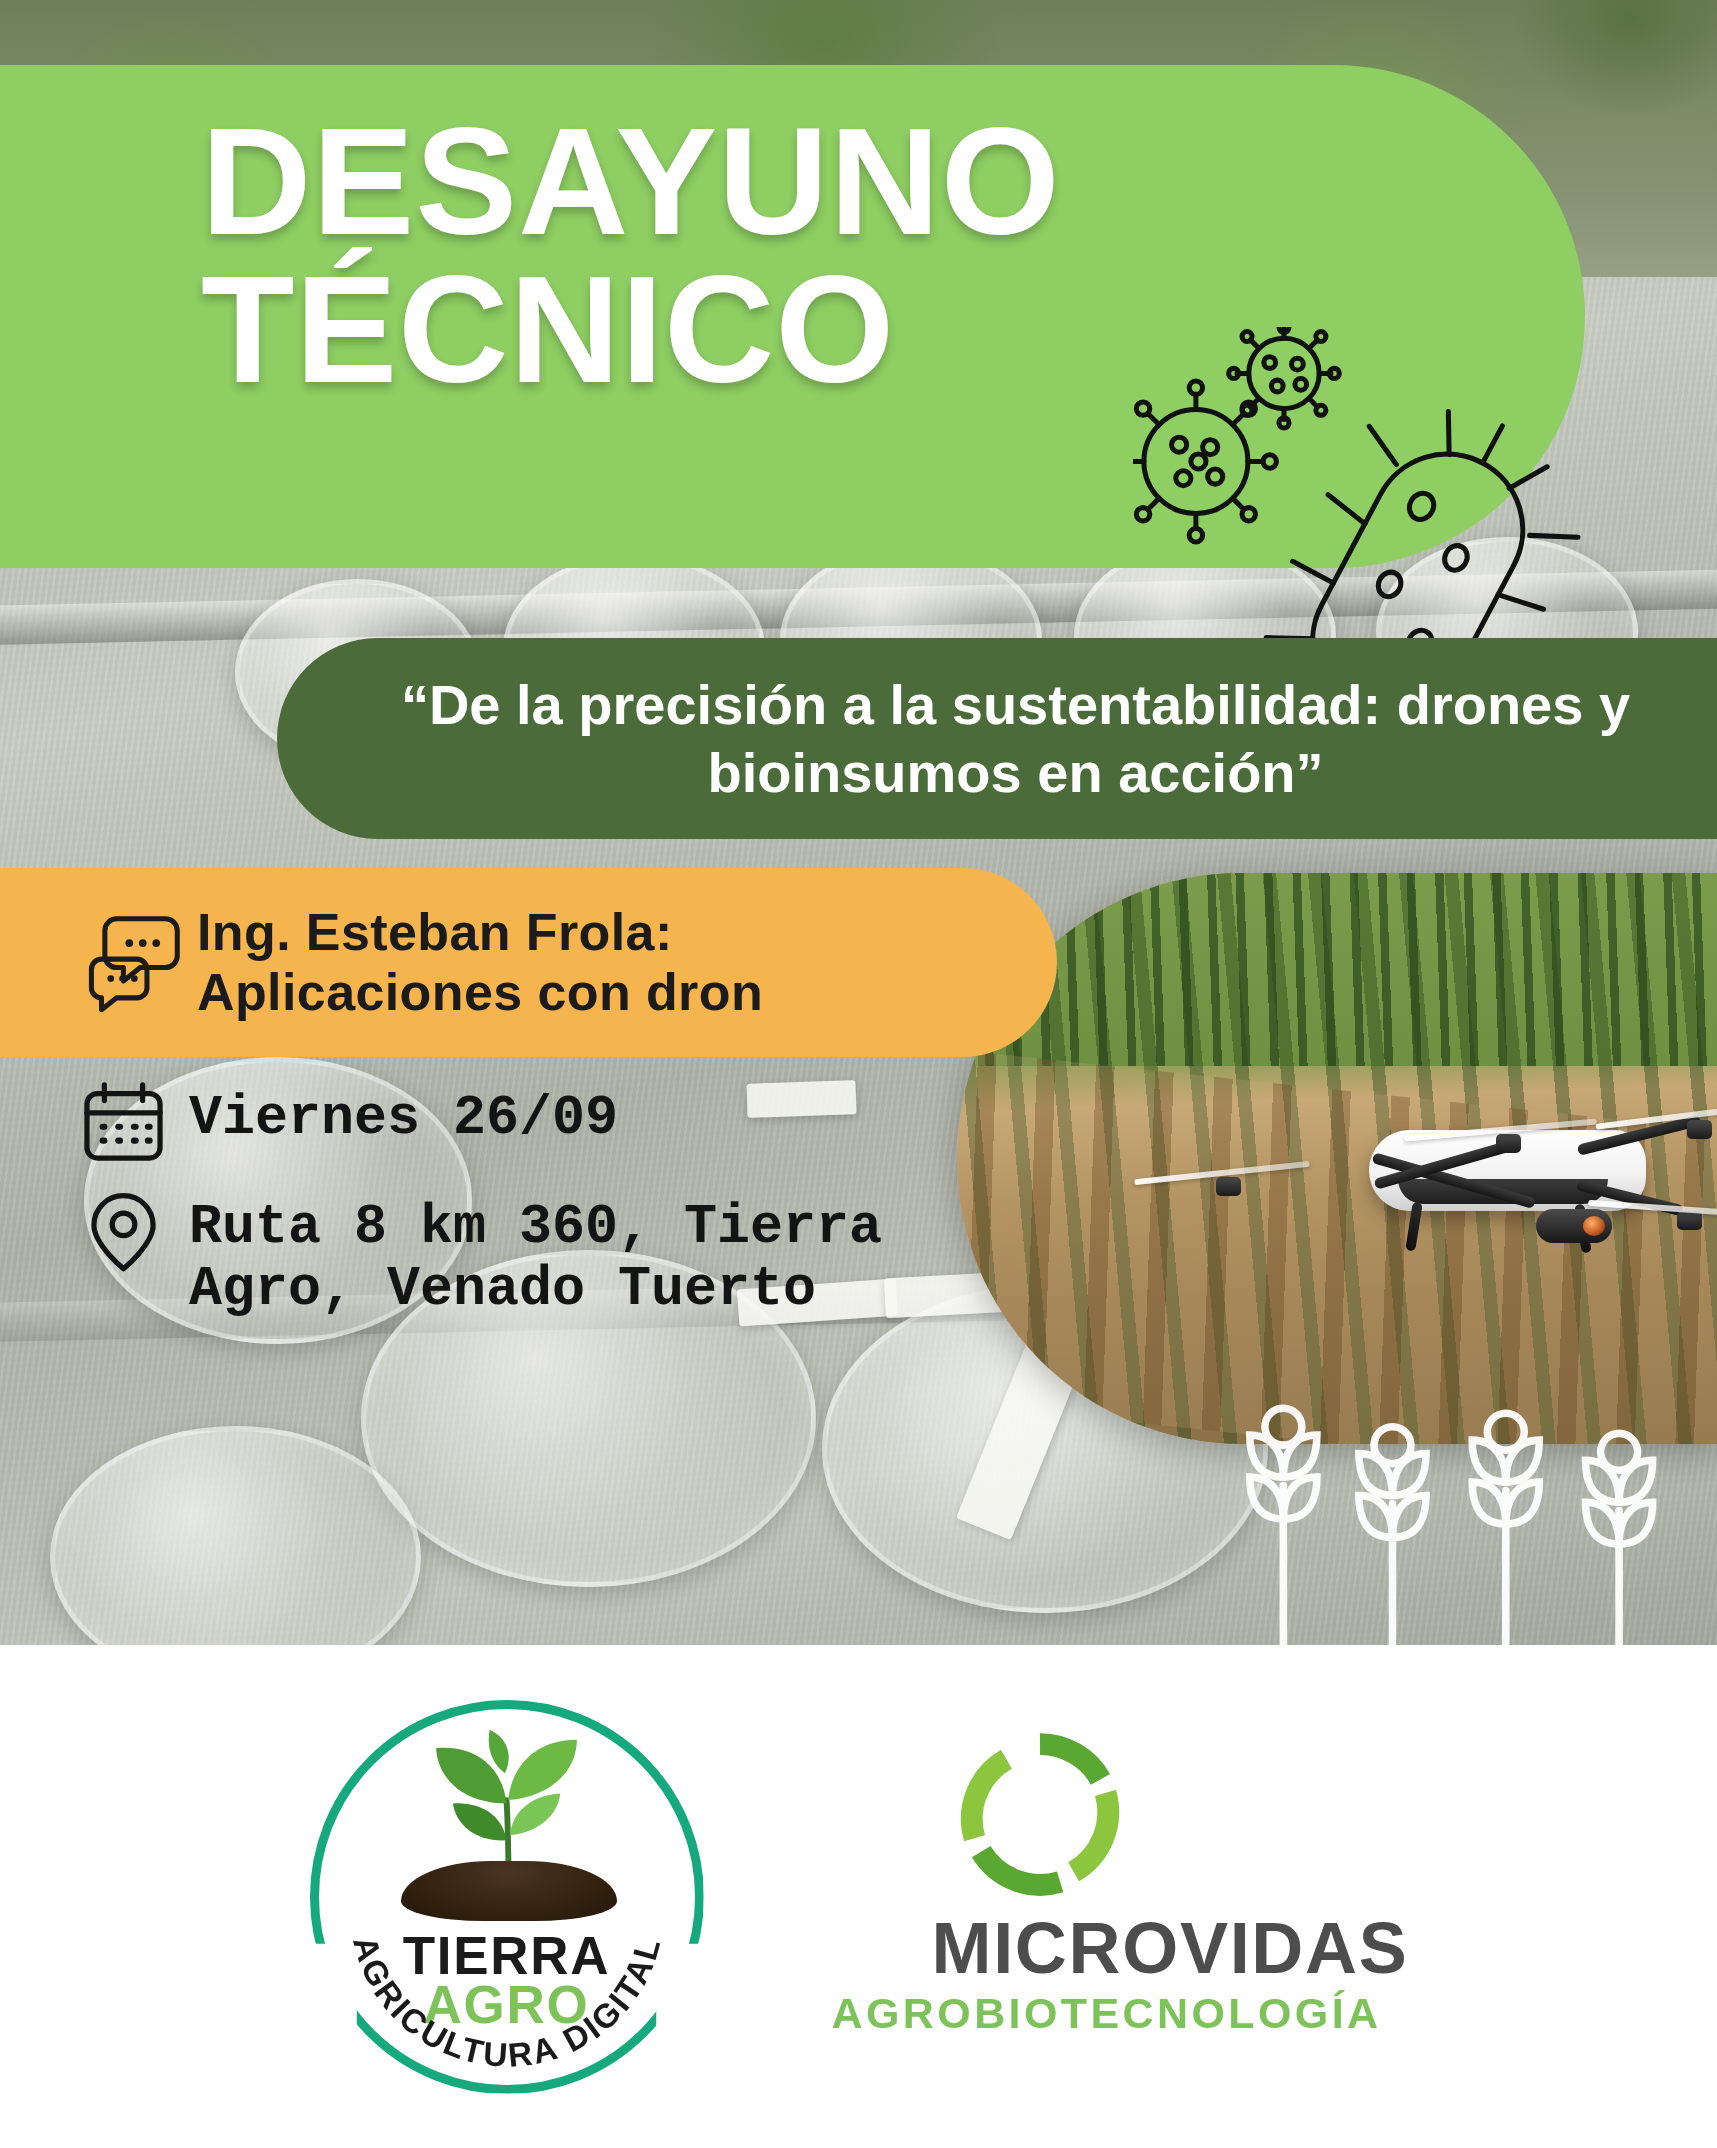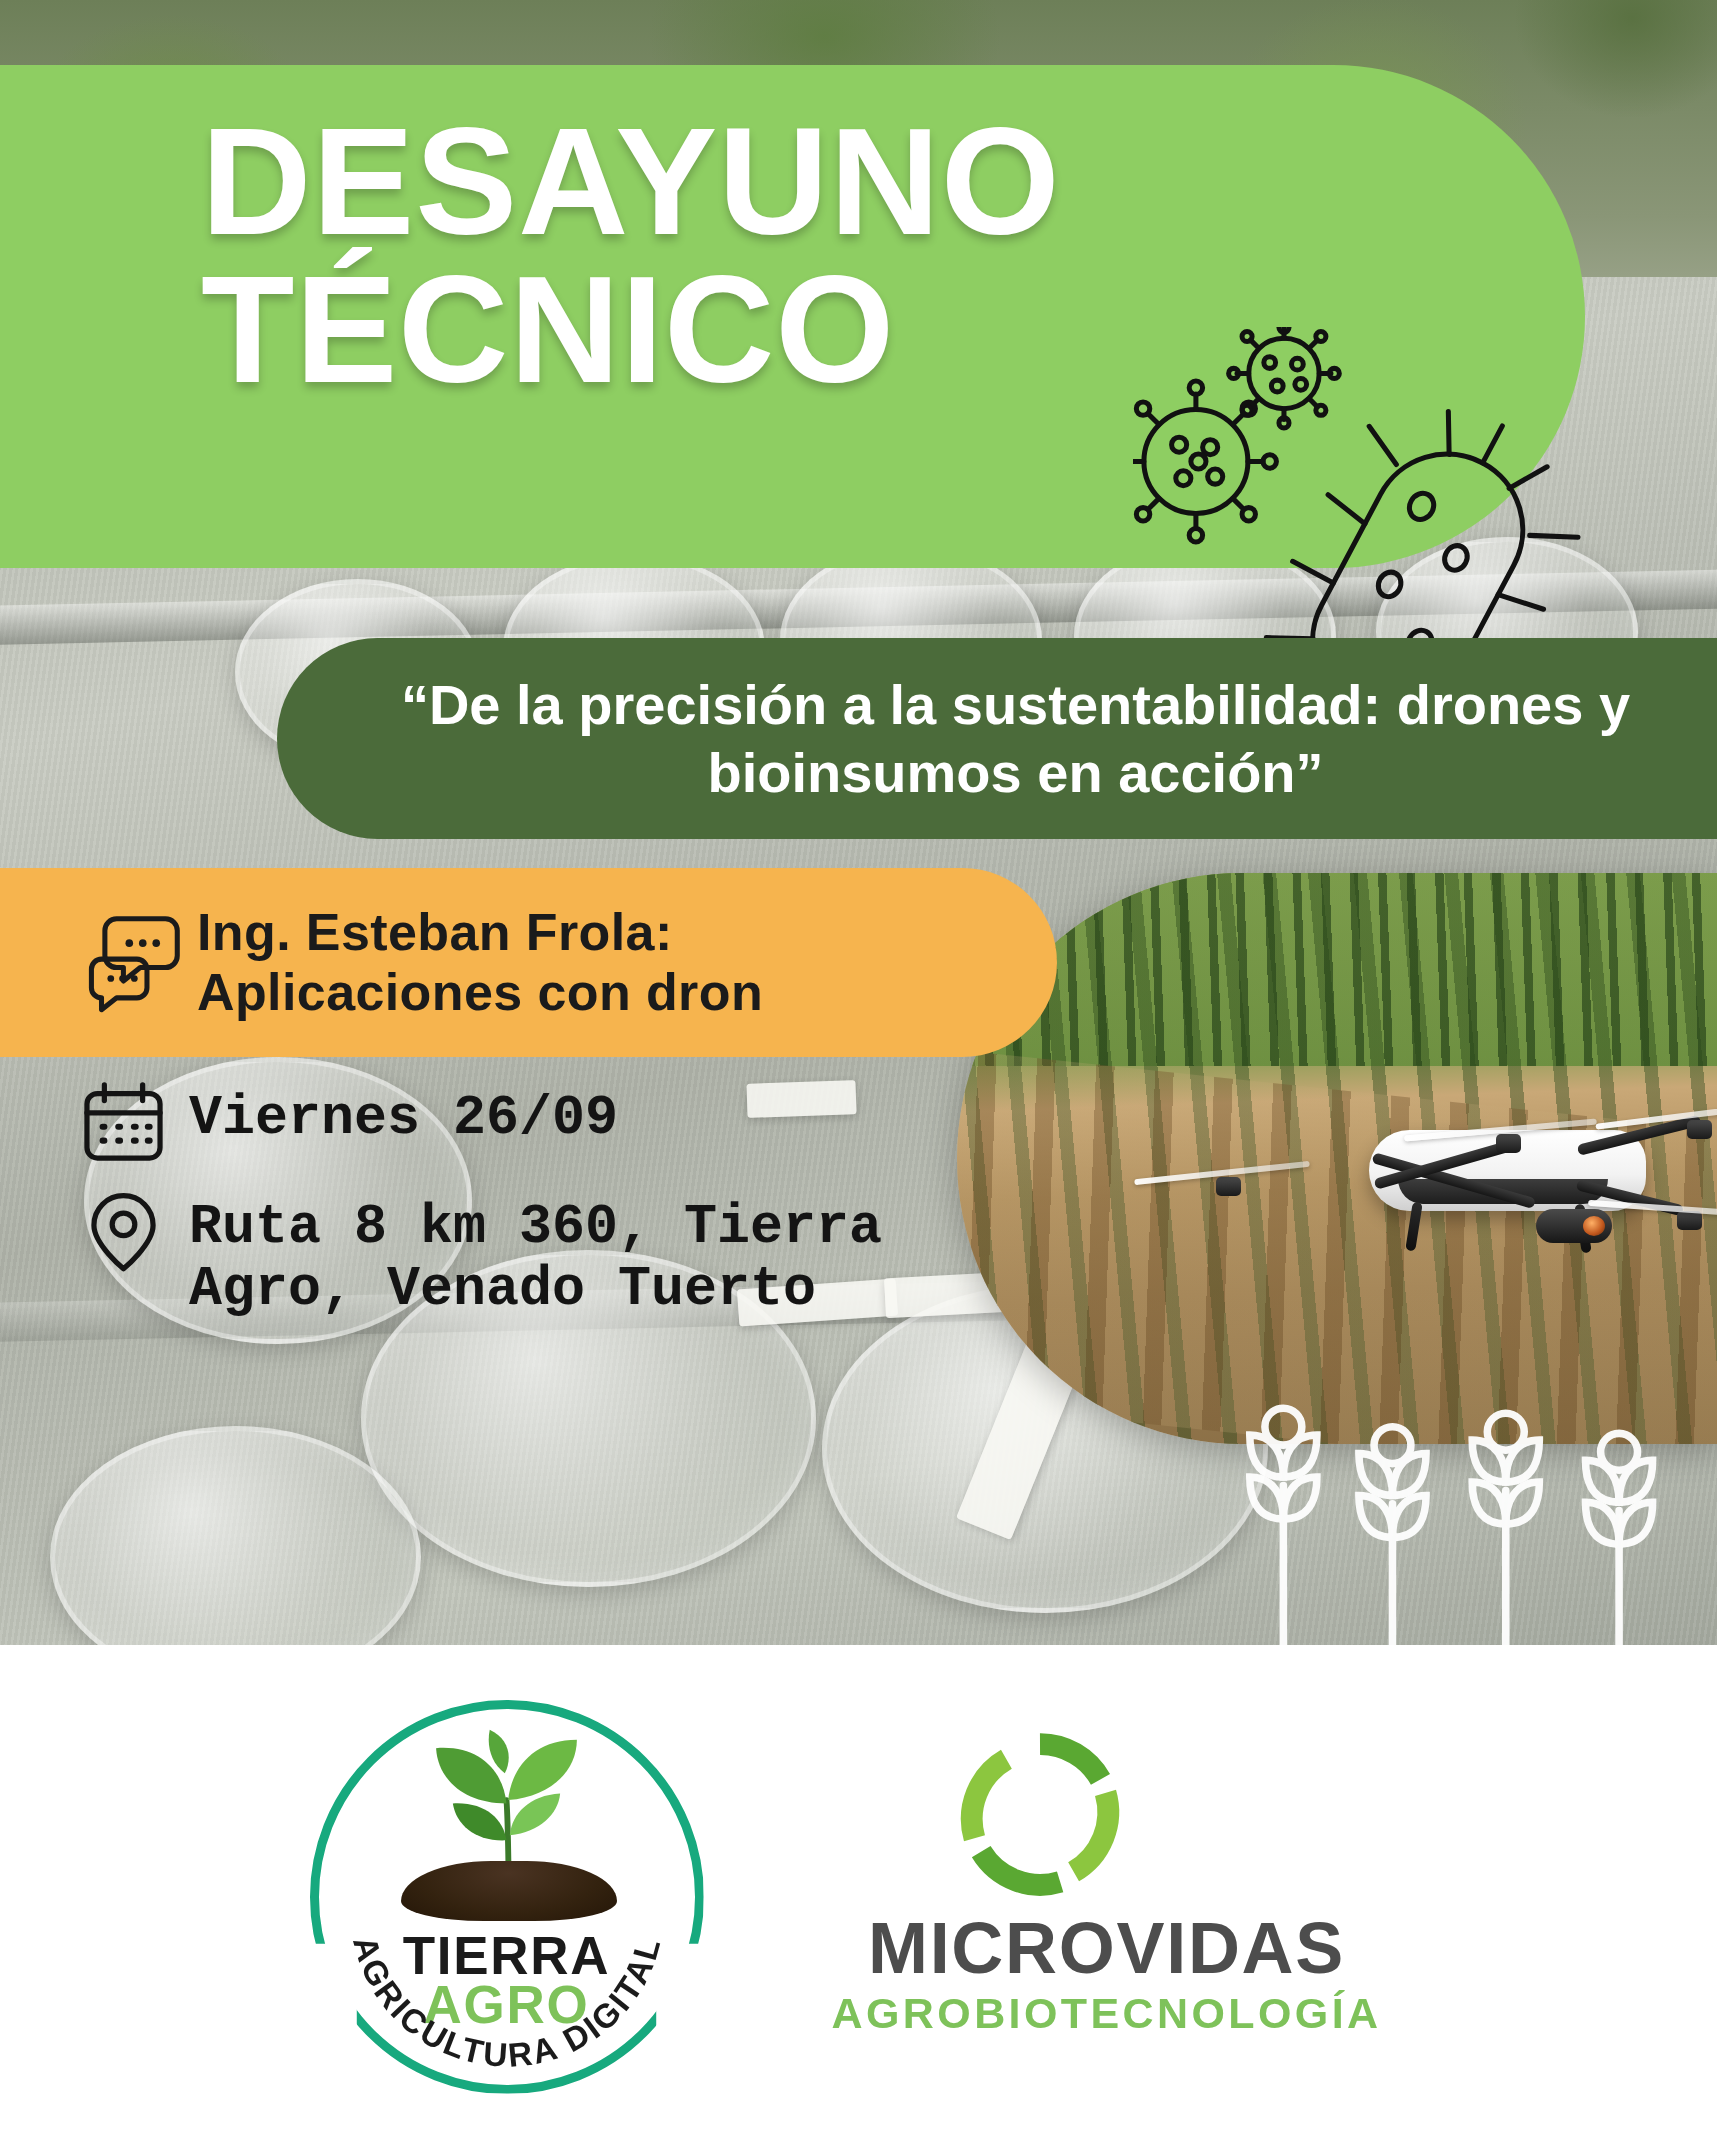--- a/index.html
+++ b/index.html
@@ -327,21 +327,21 @@
   .logo-micro {
     position: relative;
     width: 604px;
     height: 336px;
   }
   .logo-micro .cycle {
     position: absolute; left: 151px; top: 0; width: 168px; height: 168px;
   }
   .logo-micro .name {
     position: absolute; left: 0; top: 178px; width: 100%;
-    text-align: center; color: #4d4d4d; font-size: 72px; font-weight: 800; letter-spacing: 1.7px;
+    text-align: right; color: #4d4d4d; font-size: 72px; font-weight: 800; letter-spacing: 1.7px;
   }
   .logo-micro .sub {
     position: absolute; left: 0; top: 260px; width: 100%;
     text-align: center; color: #7ec25a; font-size: 43px; font-weight: 700; letter-spacing: 3.4px;
   }
 </style>
 </head>
 <body>
 
 <div class="poster">

